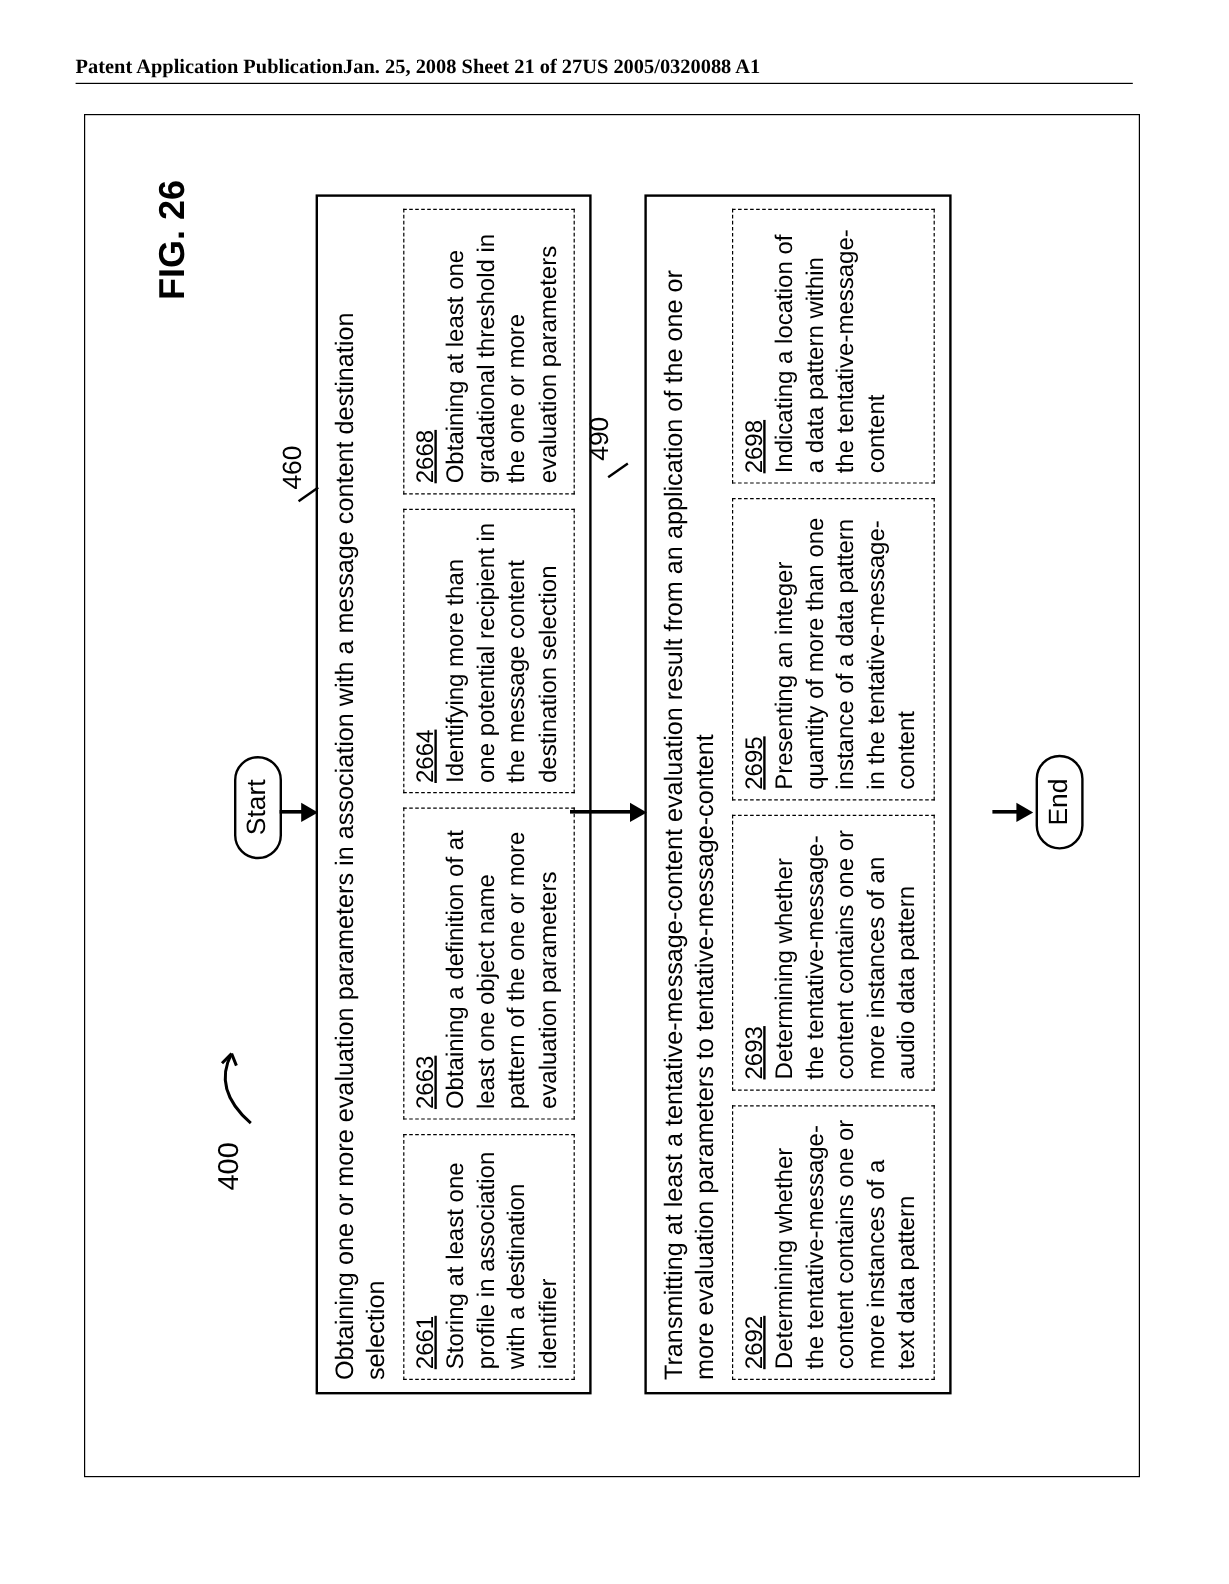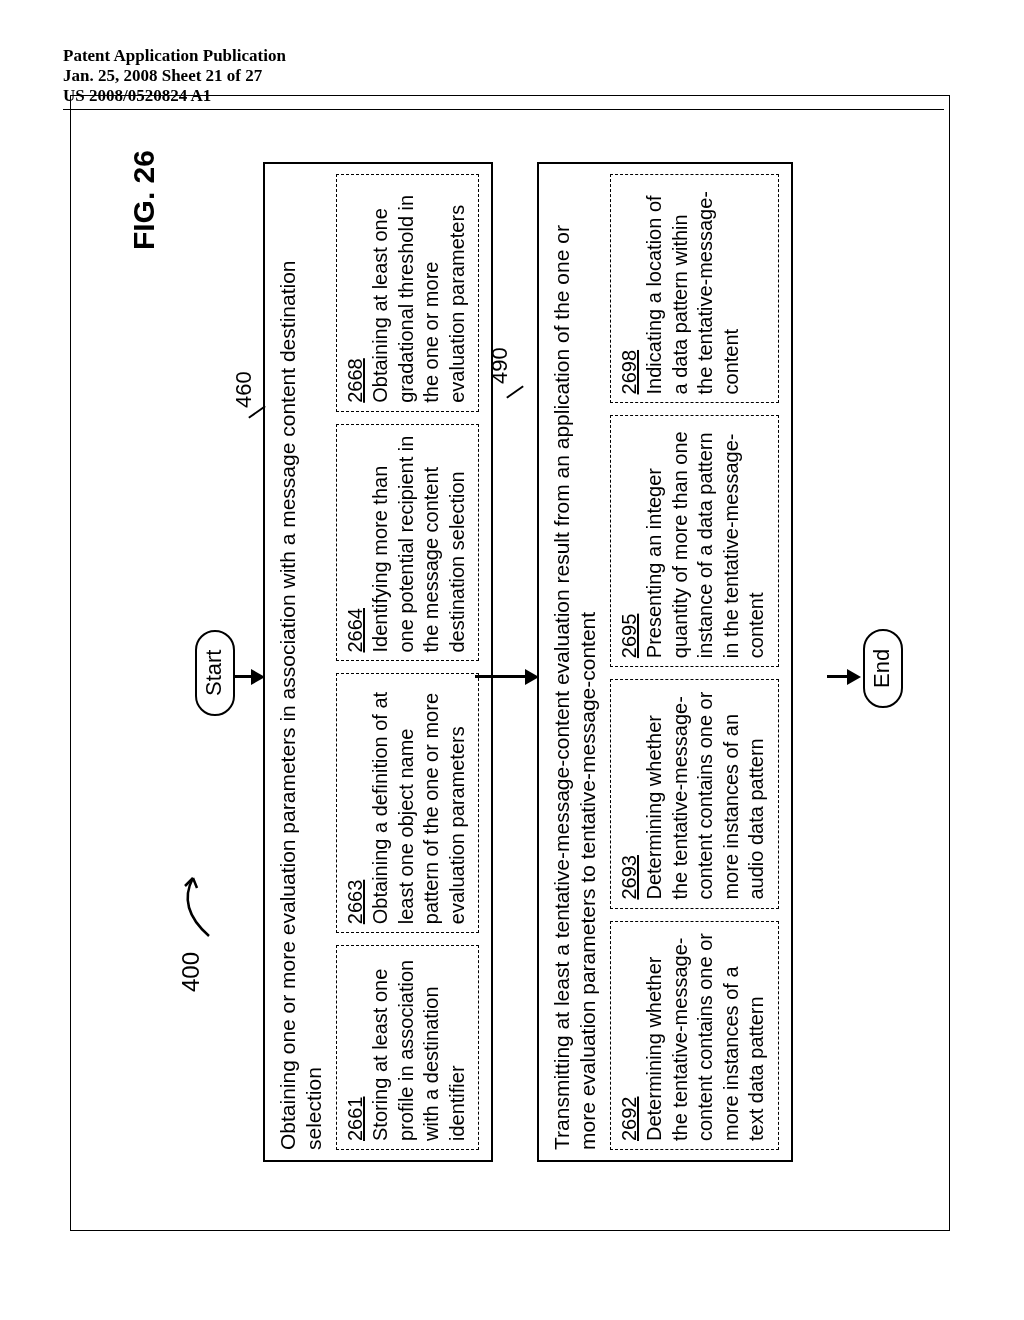--- a/index.html
+++ b/index.html
@@ -11,26 +11,25 @@
     width: 1024px;
     height: 1320px;
     position: relative;
   }
   .header {
     position: absolute;
     top: 46px;
     left: 63px;
     right: 80px;
     display: flex;
-    justify-content: flex-end;
+    justify-content: flex-start;
     font-size: 17px;
     font-weight: bold;
     border-bottom: 1.5px solid #000;
     padding-bottom: 3px;
-    flex-direction: column;
   }
   .page-outer {
     position: absolute;
     top: 95px;
     left: 70px;
     width: 880px;
     height: 1136px;
     border: 1.5px solid #000;
   }
   .inner {
@@ -128,21 +127,21 @@
     height: 2px;
     background: #000;
   }
 </style>
 </head>
 <body>
 
 <div class="header">
   <span>Patent Application Publication</span>
   <span>Jan. 25, 2008  Sheet 21 of 27</span>
-  <span>US 2008/0520824 A1</span>
+  <span>US 2005/0320088 A1</span>
 </div>
 
 <div class="page-outer">
   <div class="inner">
     <div class="fig">
 
       <div class="fig-label">FIG. 26</div>
 
       <div class="ref400">400</div>
       <svg class="ref400-arc" viewBox="0 0 72 40">

